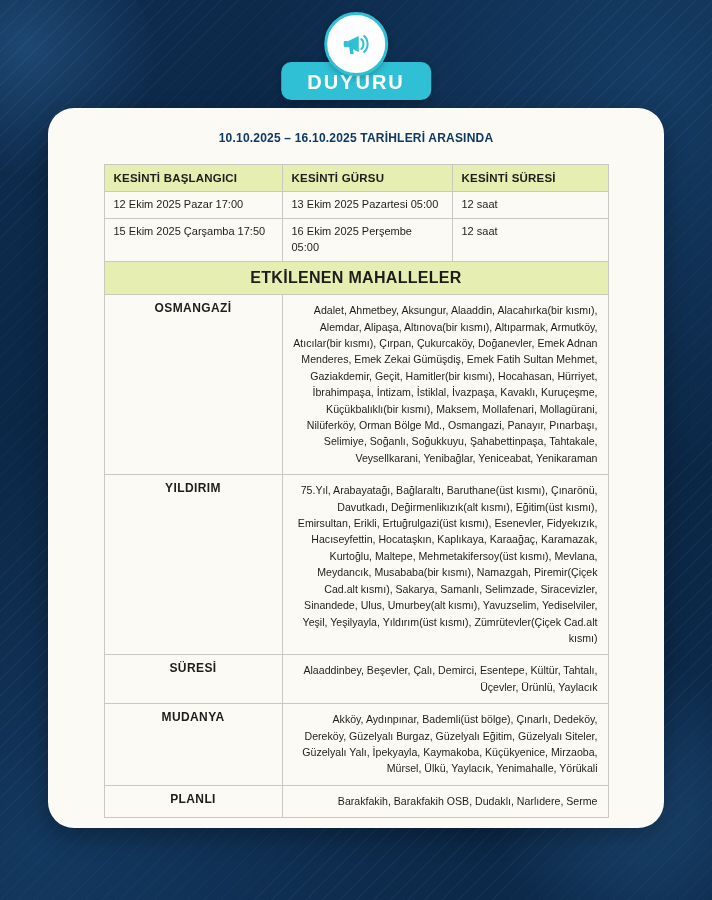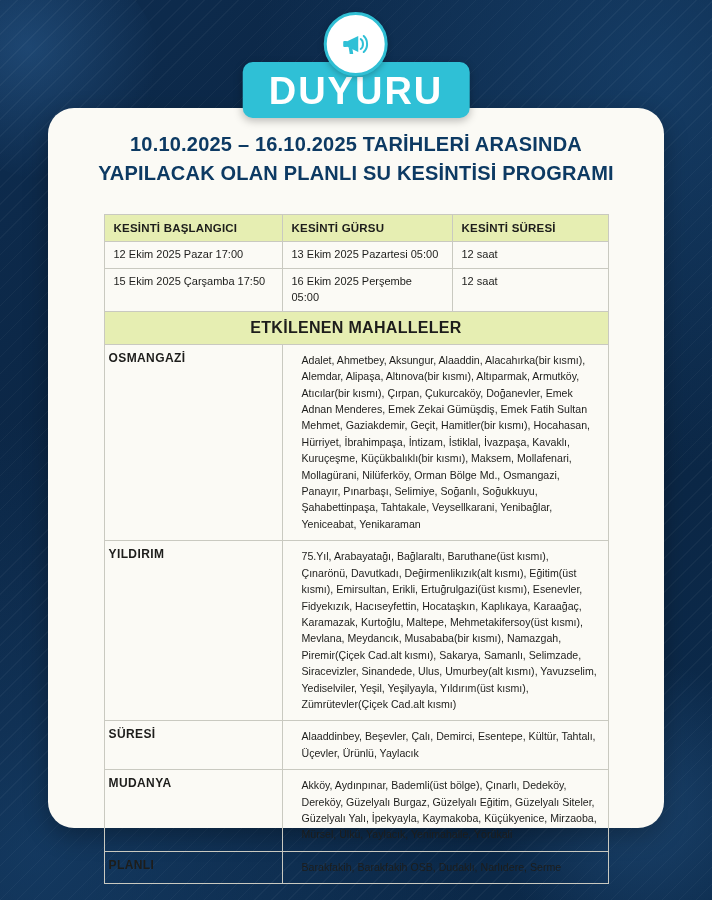--- a/index.html
+++ b/index.html
@@ -71,21 +71,21 @@
     box-shadow: 0 2px 6px rgba(0,0,0,0.25);
     position: relative;
     z-index: 2;
   }
   .badge-pill {
     margin-top: -14px;
     background: #2fc0d6;
     color: #ffffff;
     border-radius: 10px;
     padding: 10px 26px 8px 26px;
-    font-size: 38px;
+    font-size: 20px;
     font-weight: bold;
     letter-spacing: 2px;
     line-height: 1;
     box-shadow: 0 3px 8px rgba(0,0,0,0.25);
   }
 
   .card {
     position: absolute;
     left: 48px;
     top: 108px;
@@ -95,31 +95,31 @@
     border-radius: 26px;
     box-shadow: 0 8px 24px rgba(0,0,0,0.30);
     padding: 0;
     box-sizing: border-box;
     z-index: 4;
   }
 
   .title {
     text-align: center;
     color: #0d3a63;
-    font-size: 20px;
+    font-size: 12px;
     font-weight: bold;
     line-height: 1.45;
     padding: 22px 40px 14px 40px;
     letter-spacing: 0.2px;
   }
 
   table.main {
     border-collapse: collapse;
     width: 504px;
-    margin: 12px auto;
+    margin: 3px auto;
     table-layout: fixed;
     font-size: 11px;
     color: #1d1d1b;
   }
   table.main td, table.main th {
     border: 1px solid #c9c9c0;
     vertical-align: top;
   }
   .hdr {
     background: #e6eeb2;
@@ -136,33 +136,33 @@
   }
   .section-title {
     background: #e6eeb2;
     font-weight: bold;
     text-align: center;
     padding: 7px 0;
     font-size: 16px;
     letter-spacing: 0.3px;
   }
   .district {
-    text-align: left;
+    text-align: center;
     font-weight: bold;
     font-size: 12px;
     vertical-align: middle;
     padding: 6px 4px;
     letter-spacing: 0.4px;
     width: 152px;
   }
   .neigh {
-    padding: 7px 10px 8px 19px;
+    padding: 7px 10px 8px 10px;
     line-height: 1.55;
     font-size: 10.6px;
-    text-align: left;
+    text-align: right;
   }
   .nowrap-row td { white-space: normal; }
 </style>
 </head>
 <body>
 
 <div class="bg"></div>
 <div class="stripes"></div>
 
 <div class="badge">
@@ -175,21 +175,20 @@
       <path d="M24 8 C28.5 12, 28.5 20, 24 24" stroke="#2fc0d6" stroke-width="2" fill="none" stroke-linecap="round"></path>
     </svg>
   </div>
   <div class="badge-pill">DUYURU</div>
 </div>
 
 <div class="card">
 
   <div class="title">
     <span>10.10.2025 – 16.10.2025 TARİHLERİ ARASINDA</span><br>
-    <span>YAPILACAK OLAN PLANLI SU KESİNTİSİ PROGRAMI</span>
   </div>
 
   <table class="main">
     <colgroup>
       <col style="width:178px">
       <col style="width:170px">
       <col style="width:156px">
     </colgroup>
     <tbody>
         <tr>

